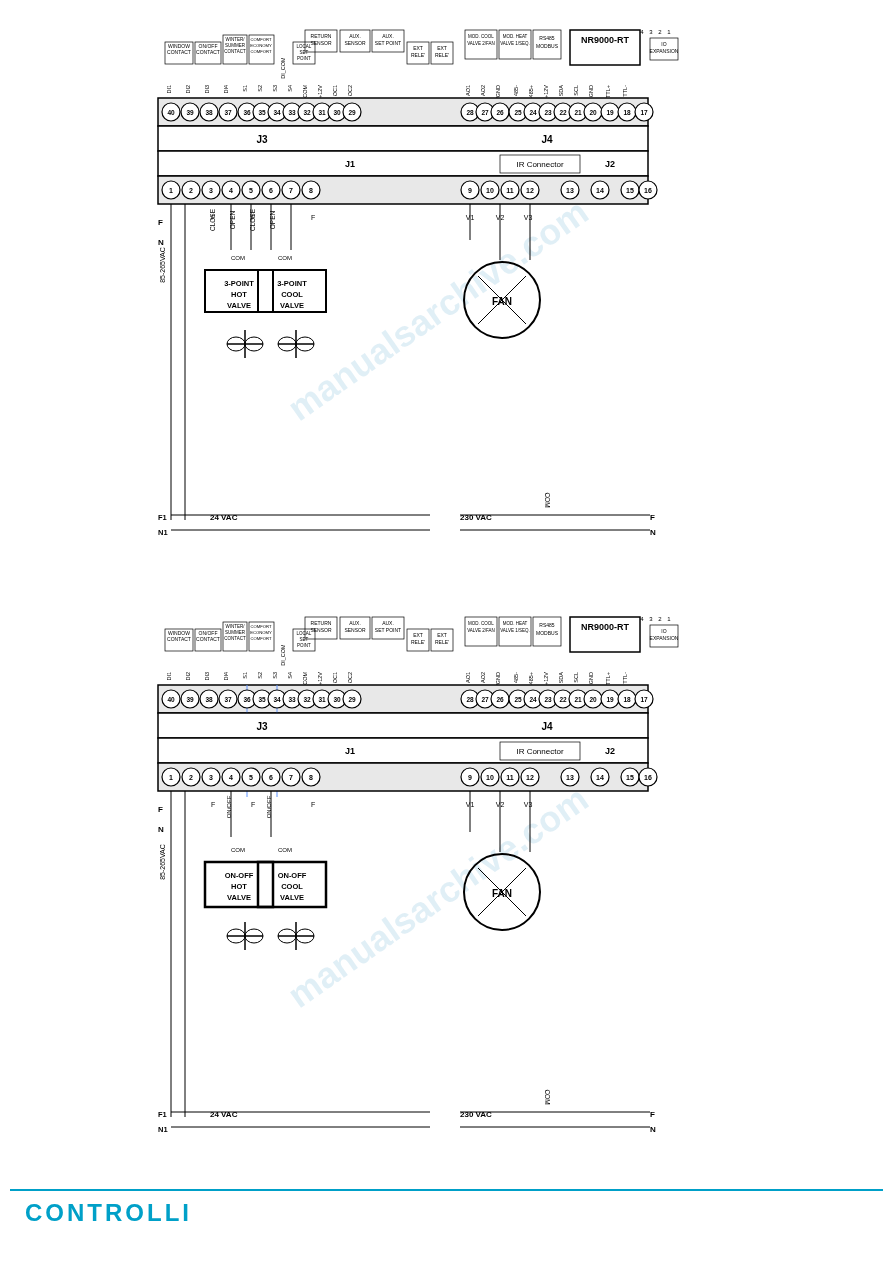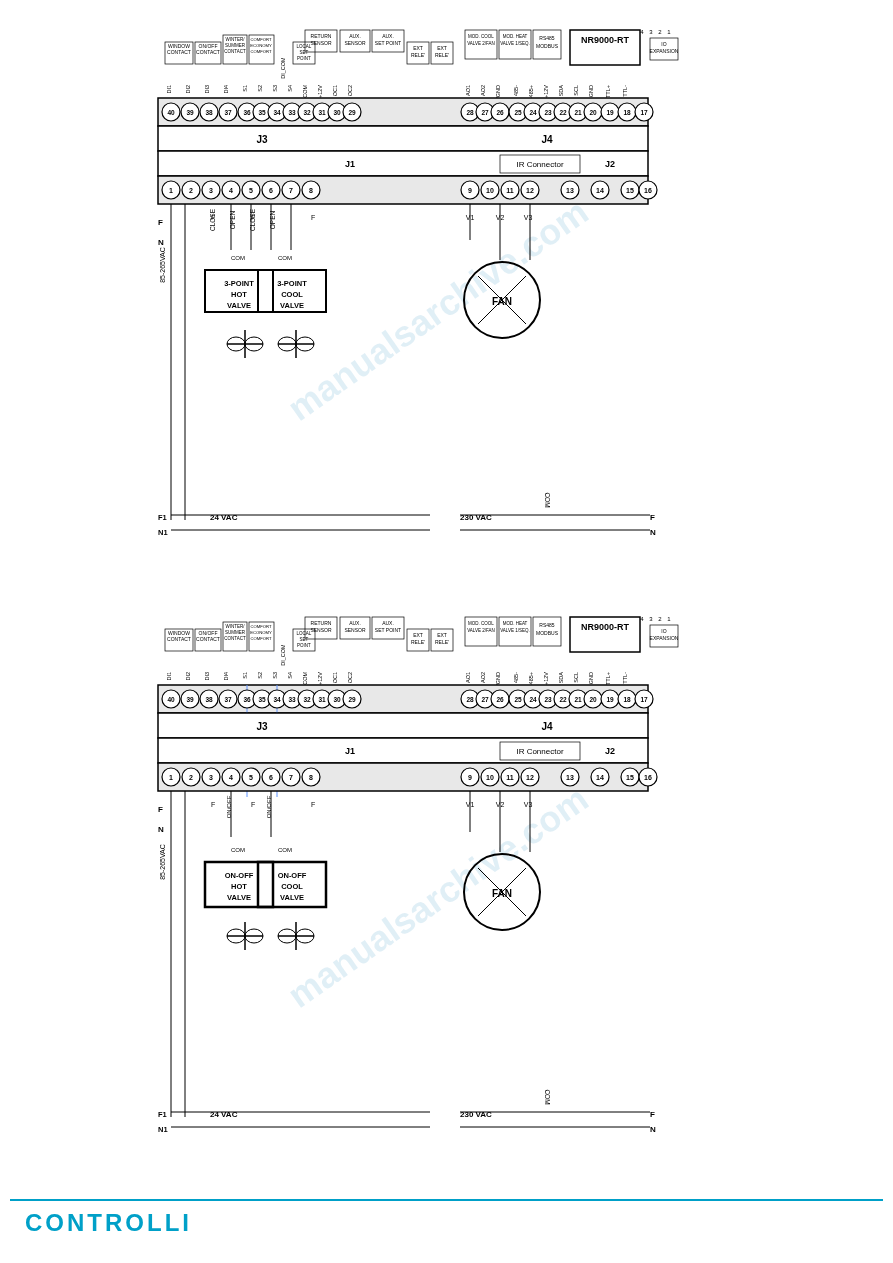--- a/index.html
+++ b/index.html
@@ -610,17 +610,17 @@
 
       <text x="535" y="500" font-size="6.5" transform="rotate(90,535,500)" text-anchor="middle">COM</text>
 
       <line x1="161" y1="515" x2="420" y2="515" stroke="#000" stroke-width="1"></line>
       <line x1="161" y1="530" x2="420" y2="530" stroke="#000" stroke-width="1"></line>
       <line x1="450" y1="515" x2="640" y2="515" stroke="#000" stroke-width="1"></line>
       <line x1="450" y1="530" x2="640" y2="530" stroke="#000" stroke-width="1"></line>
     </svg>
   </div>
 
-  <div style="position: relative; margin-top: 10px; border-top: 2.5px solid #00a0c8; padding: 8px 15px; background: #fff; display: flex; align-items: center;">
+  <div style="position: relative; margin-top: 0px; border-top: 2.5px solid #00a0c8; padding: 8px 15px; background: #fff; display: flex; align-items: center;">
     <span style="font-size: 24px; font-weight: bold; color: #00a0c8; letter-spacing: 3px;">CONTROLLI</span>
   </div>
 
 </div>
 
 </body></html>

